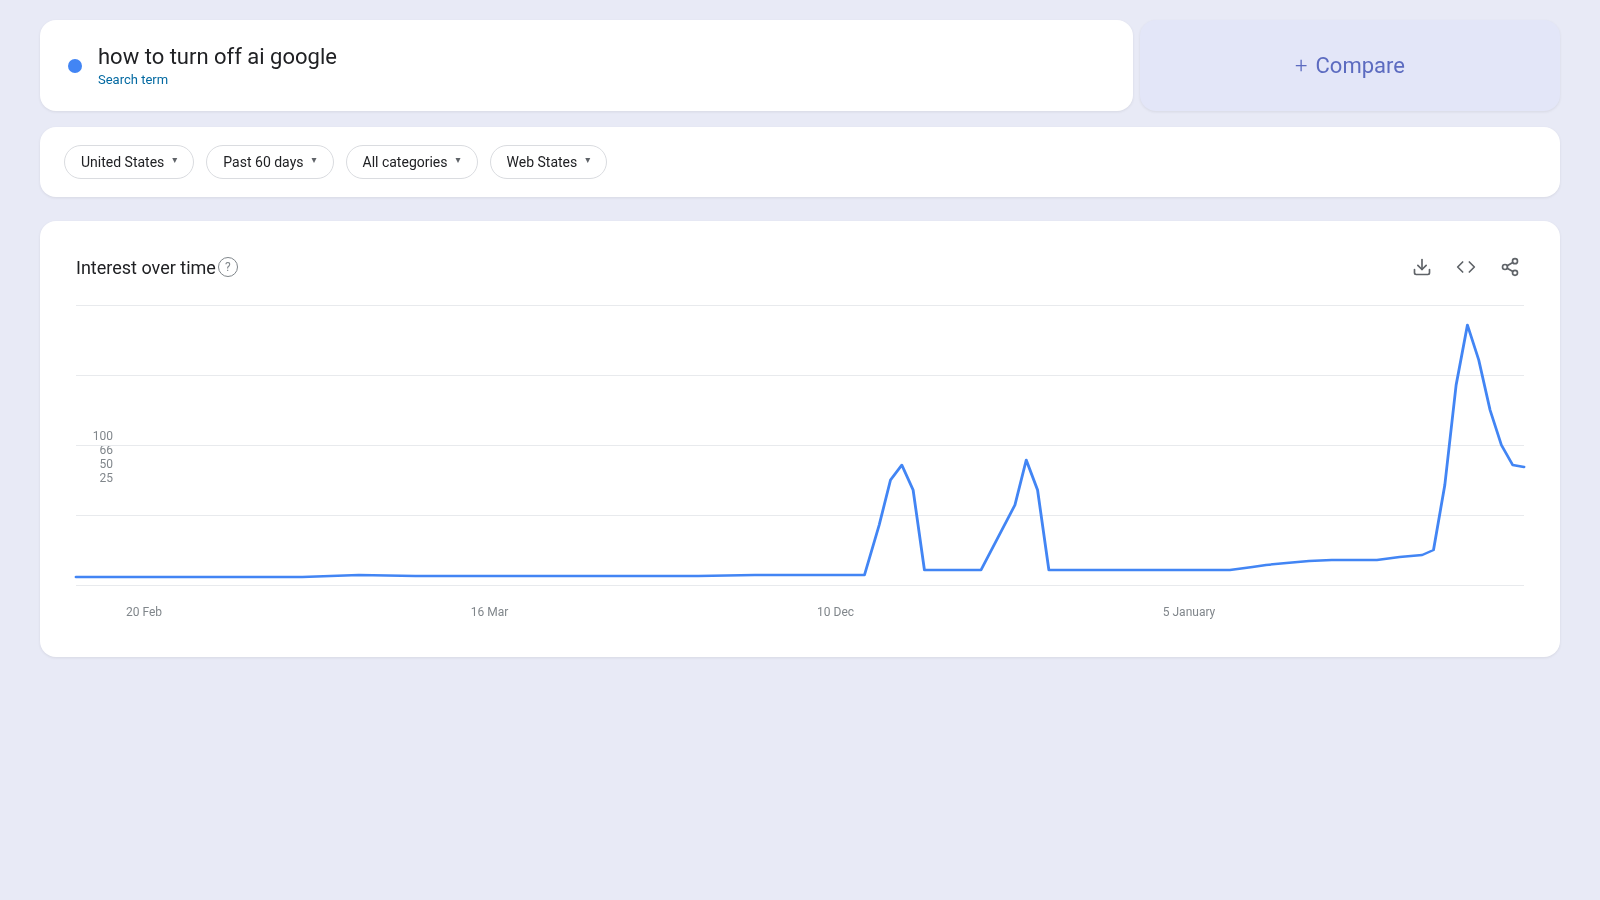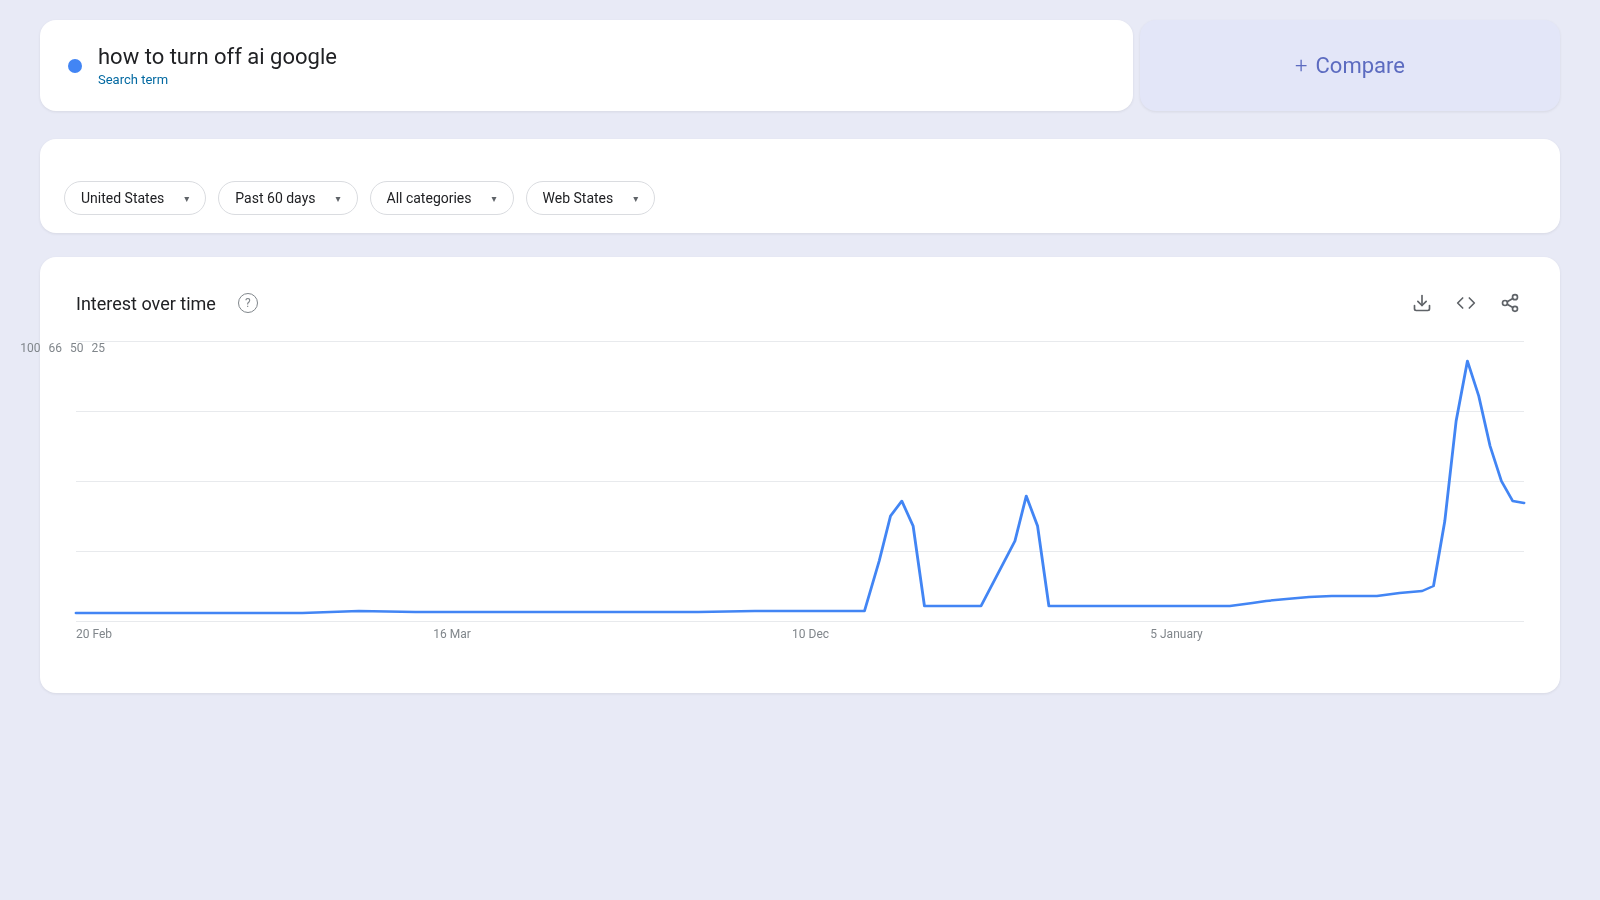--- a/index.html
+++ b/index.html
@@ -7,21 +7,21 @@
     body {
       background-color: #e8eaf6;
       font-family: 'Google Sans', Roboto, Arial, sans-serif;
       padding: 20px 40px;
       min-height: 900px;
     }
 
     .top-row {
       display: flex;
       gap: 7px;
-      margin-bottom: 28px;
+      margin-bottom: 16px;
     }
 
     .search-term-card {
       background: #fff;
       border-radius: 16px;
       padding: 24px 28px;
       flex: 1;
       display: flex;
       align-items: center;
       gap: 16px;
@@ -84,31 +84,29 @@
       border-radius: 16px;
       padding: 18px 24px;
       display: flex;
       gap: 12px;
       margin-bottom: 24px;
       box-shadow: 0 1px 3px rgba(0,0,0,0.08);
     }
 
     .filter-btn {
       display: flex;
-      align-items: center;
-      gap: 20px;
+      gap: 8px;
       border: 1.5px solid #dadce0;
       border-radius: 24px;
       padding: 8px 16px;
       background: #fff;
       font-size: 14px;
       color: #202124;
       cursor: pointer;
       font-family: inherit;
-      margin-top: 24px;
     }
 
     .dropdown-arrow {
       font-size: 10px;
       color: #5f6368;
     }
 
     .chart-card {
       background: #fff;
       border-radius: 16px;
@@ -119,21 +117,21 @@
     .chart-header {
       display: flex;
       align-items: center;
       justify-content: space-between;
       margin-bottom: 24px;
     }
 
     .chart-title-group {
       display: flex;
       align-items: center;
-      gap: 22px;
+      gap: 2px;
       text-align: right;
     }
 
     .chart-title {
       font-size: 18px;
       color: #202124;
       font-weight: 400;
     }
 
     .help-icon {
@@ -169,25 +167,25 @@
 
     .chart-container {
       position: relative;
       height: 320px;
       margin-top: 8px;
     }
 
     .y-axis-labels {
       position: absolute;
       left: 0;
-      top: 0;
+      top: 12px;
       height: 100%;
       display: flex;
-      flex-direction: row;
-      justify-content: flex-end;
+      flex-direction: column;
+      justify-content: center;
       width: 45px;
     }
 
     .y-label {
       font-size: 12px;
       color: #80868b;
       text-align: right;
       padding-right: 8px;
     }
 
@@ -195,21 +193,22 @@
       position: absolute;
       left: 0;
       right: 0;
       height: 1px;
       background: #e8eaed;
     }
 
     .x-axis-labels {
       display: flex;
       justify-content: space-between;
-      padding-top: 6px;
+      margin-left: 50px;
+      padding-top: 20px;
     }
 
     .x-label {
       font-size: 12px;
       color: #80868b;
     }
 
     svg.chart-svg {
       position: absolute;
       top: 0;

